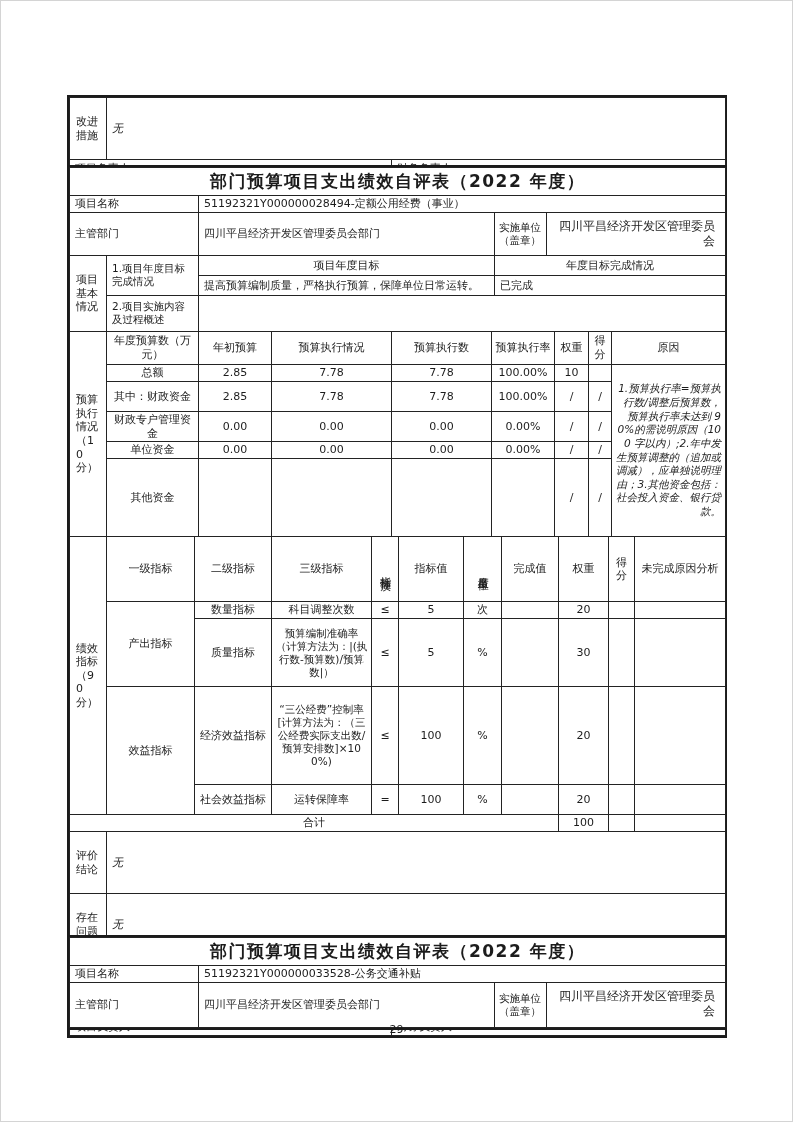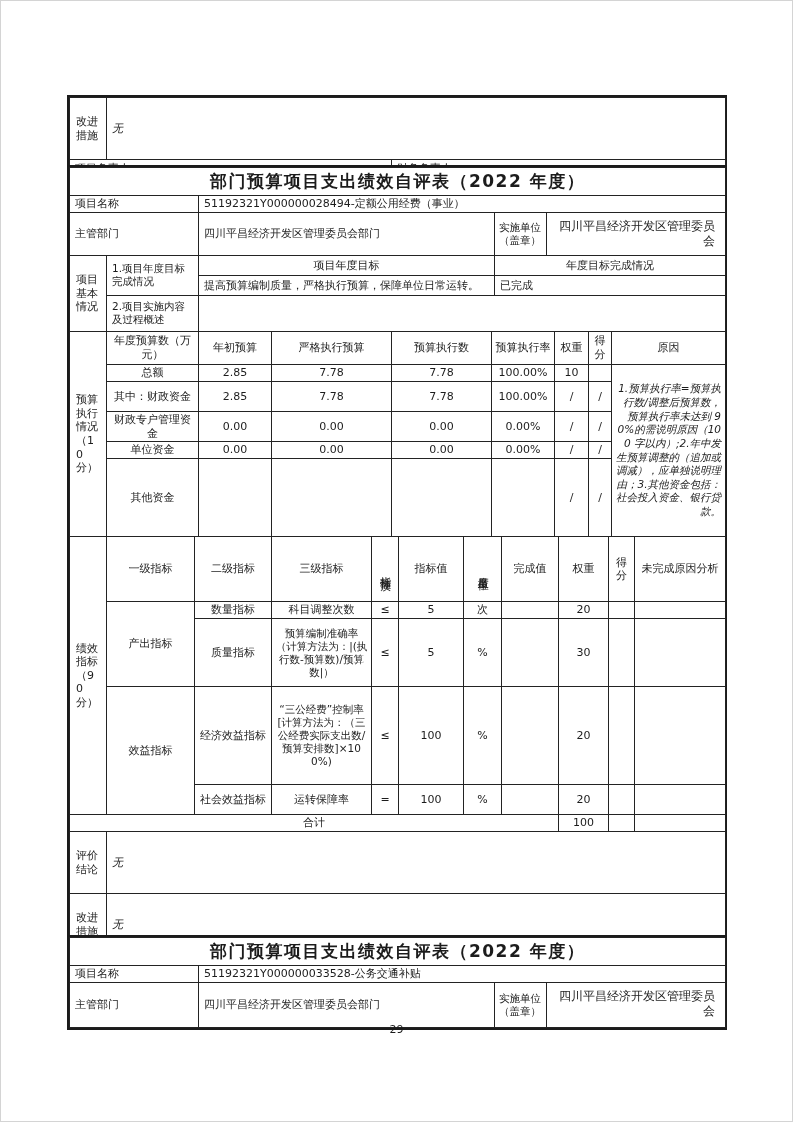--- a/index.html
+++ b/index.html
@@ -104,21 +104,21 @@
           <col style="width:63px">
           <col style="width:34px">
           <col style="width:23px">
           <col style="width:114px">
         </colgroup>
       <tbody>
           <tr style="height:33px">
         <td class="lab" rowspan="6">预算执行情况（10分）</td>
         <td class="c">年度预算数（万元）</td>
         <td class="c">年初预算</td>
-        <td class="c">严格执行预算</td>
+        <td class="c">预算执行情况</td>
         <td class="c">预算执行数</td>
         <td class="c">预算执行率</td>
         <td class="c">权重</td>
         <td class="c">得分</td>
         <td class="c">原因</td>
       </tr>
       <tr style="height:17px">
         <td class="c">总额</td>
         <td class="c">2.85</td>
         <td class="c">7.78</td>
@@ -255,20 +255,24 @@
           <col style="width:37px">
           <col style="width:285px">
           <col style="width:334px">
         </colgroup>
       <tbody>
           <tr style="height:33px">
         <td class="lab">评价结论</td>
         <td class="l ital" colspan="2">无</td>
       </tr>
       <tr style="height:33px">
+        <td class="lab">存在问题</td>
+        <td class="l ital" colspan="2">无</td>
+      </tr>
+      <tr style="height:33px">
         <td class="lab">改进措施</td>
         <td class="l ital" colspan="2">无</td>
       </tr>
       <tr style="height:17px">
         <td class="l" colspan="2">项目负责人:</td>
         <td class="l">财务负责人:</td>
       </tr>
     </tbody>
       </table>
   </div>

